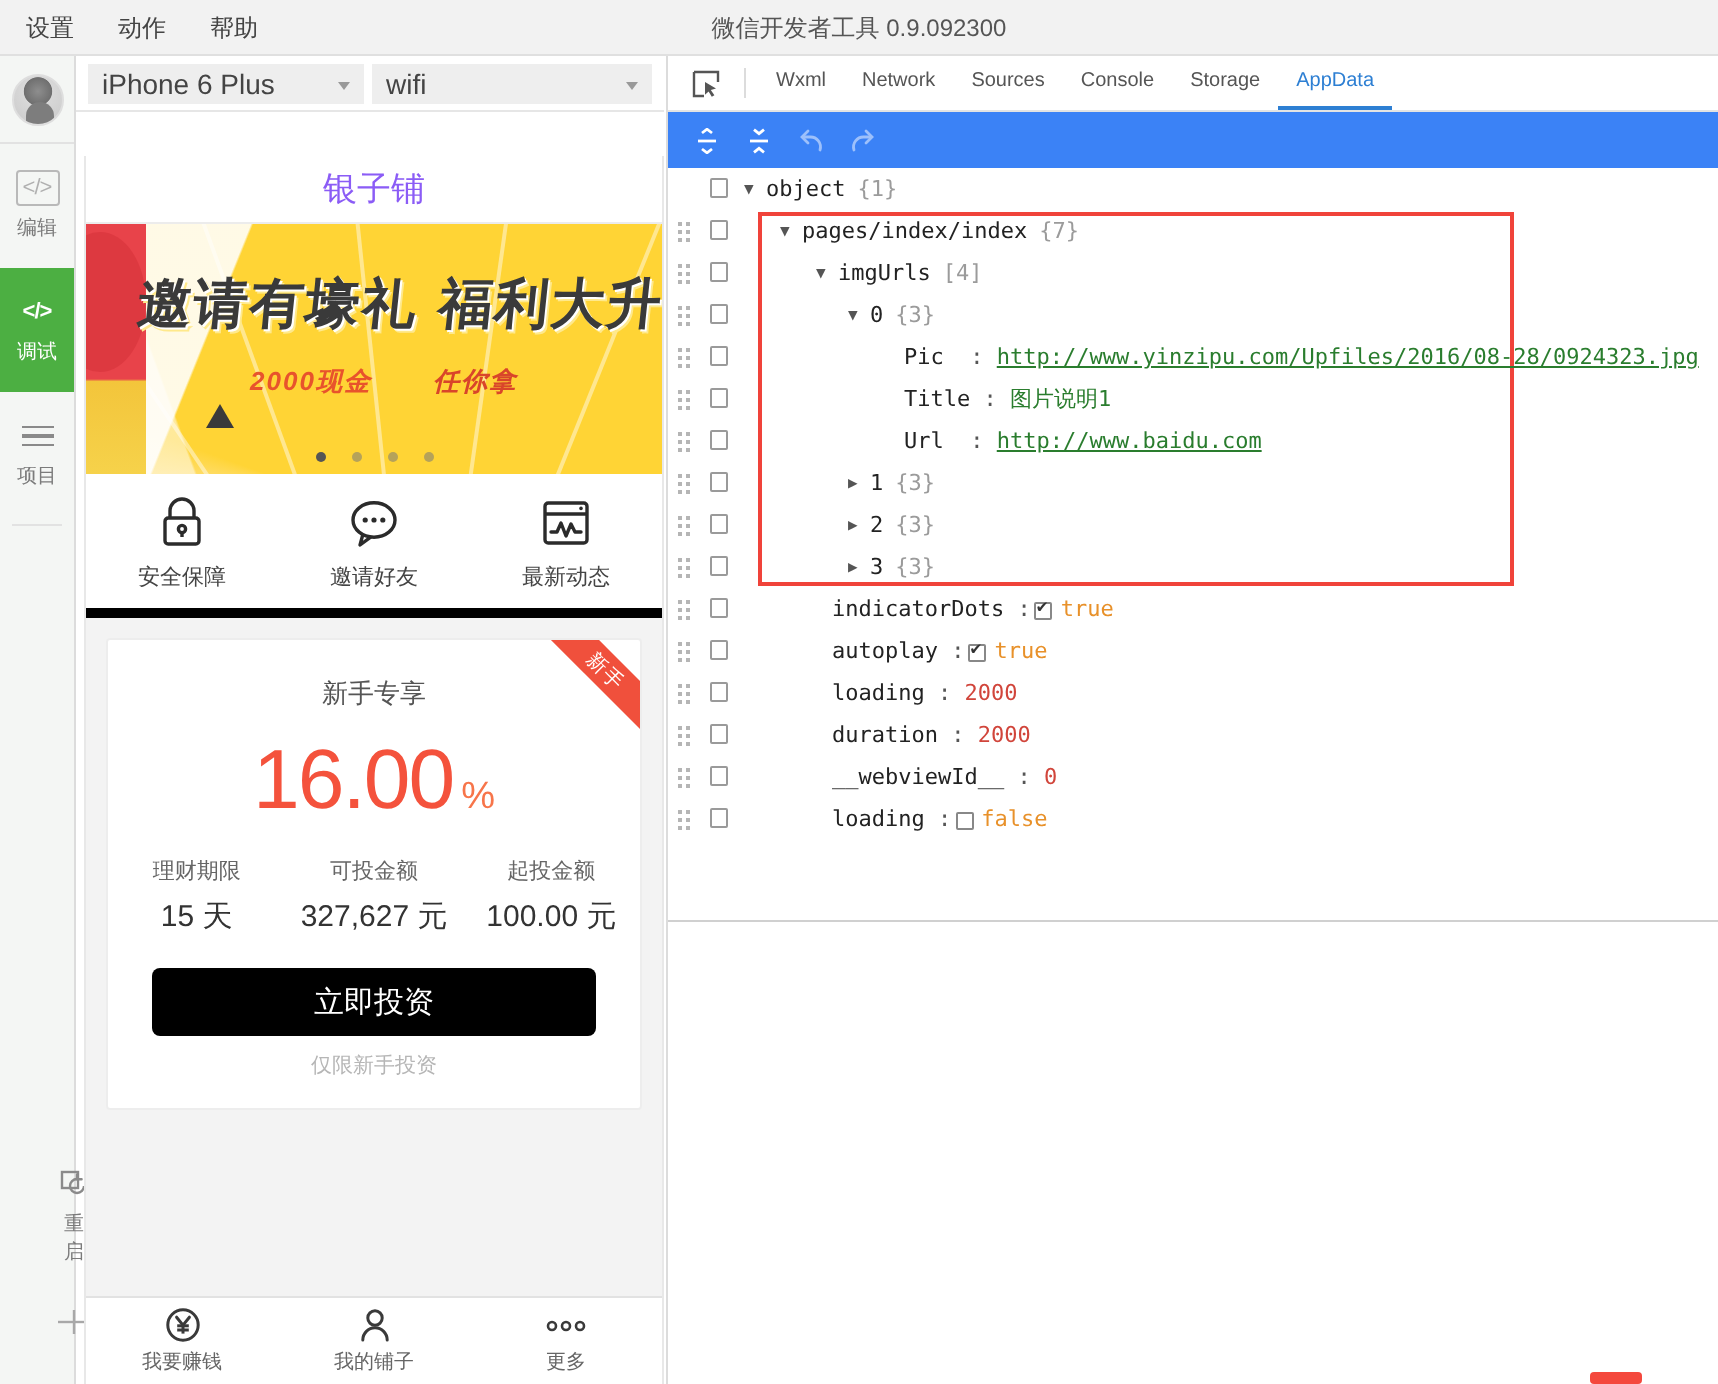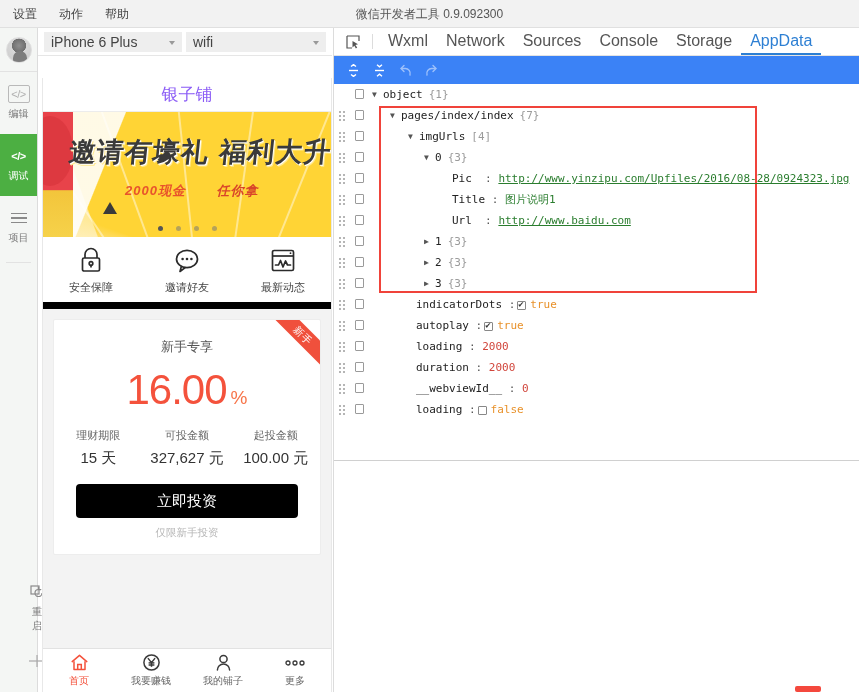--- a/index.html
+++ b/index.html
@@ -139,21 +139,21 @@
   .dots {
     position: absolute; left: 0; right: 0; bottom: 6px;
     display: flex; justify-content: center; gap: 13px;
   }
   .dots i { width: 5px; height: 5px; border-radius: 50%; background: rgba(120,120,120,.55); display: block; }
   .dots i.on { background: #555; }
 
   
   .features {
     height: 72px; background: #fff; display: flex; align-items: center;
-    border-bottom: 7px solid #000000;
+    border-bottom: 5px solid #000000;
   }
   .feat { flex: 1; display: flex; flex-direction: column; align-items: center; gap: 6px; }
   .feat .f-ico { height: 30px; display: flex; align-items: flex-end; }
   .feat .f-lbl { font-size: 11px; color: #444; }
 
   
   .card {
     position: relative; margin: 10px 10px 0; background: #fff; overflow: hidden;
     border: 1px solid #ededed; border-radius: 2px;
   }
@@ -200,21 +200,21 @@
   }
   .dt-tabs {
     height: 28px; display: flex; align-items: stretch; gap: 0;
     border-bottom: 1px solid #e3e3e3; background: #fff; padding-left: 6px;
   }
   .inspect-ico {
     width: 26px; display: flex; align-items: center; justify-content: center; color: #555;
   }
   .dt-divider { width: 1px; background: #dcdcdc; margin: 6px 6px; }
   .dt-tab {
-    display: flex; align-items: center; padding: 0 9px; font-size: 16px;
+    display: flex; align-items: center; padding: 0 9px; font-size: 10px;
     color: #555; cursor: default; border-bottom: 2px solid transparent;
   }
   .dt-tab.active { color: #2d7fd3; border-bottom-color: #2d7fd3; }
 
   .dt-subbar {
     height: 28px; background: #3b82f6; display: flex; align-items: center;
     gap: 8px; padding: 0 10px;
   }
   .sb-ic {
     width: 18px; height: 18px; display: flex; align-items: center; justify-content: center;
@@ -424,30 +424,20 @@
         <div class="s-val">100.00 元</div>
       </div>
     </div>
     <div class="cta-wrap">
       <button class="cta">立即投资</button>
     </div>
     <div class="cta-note">仅限新手投资</div>
   </div>
 
   <div class="tabbar">
-    <div class="tab active">
-      <span class="t-ico">
-        <svg width="19" height="19" viewBox="0 0 19 19" fill="none" stroke="#f4513b" stroke-width="1.5">
-          <path d="M2.2 8.6 L9.5 2.4 L16.8 8.6" stroke-linejoin="round" stroke-linecap="round"></path>
-          <path d="M4 8.2 V16.4 H15 V8.2" stroke-linejoin="round"></path>
-          <path d="M7.7 16.4 V11.6 H11.3 V16.4"></path>
-        </svg>
-      </span>
-      <span class="t-lbl">首页</span>
-    </div>
     <div class="tab">
       <span class="t-ico">
         <svg width="19" height="19" viewBox="0 0 19 19" fill="none" stroke="#3a3a3a" stroke-width="1.5">
           <circle cx="9.5" cy="9.5" r="7.6"></circle>
           <path d="M6.3 5.6 L9.5 9.6 L12.7 5.6" stroke-linecap="round"></path>
           <line x1="9.5" y1="9.6" x2="9.5" y2="13.8"></line>
           <line x1="6.6" y1="9.9" x2="12.4" y2="9.9"></line>
           <line x1="6.6" y1="12.0" x2="12.4" y2="12.0"></line>
         </svg>
       </span>

